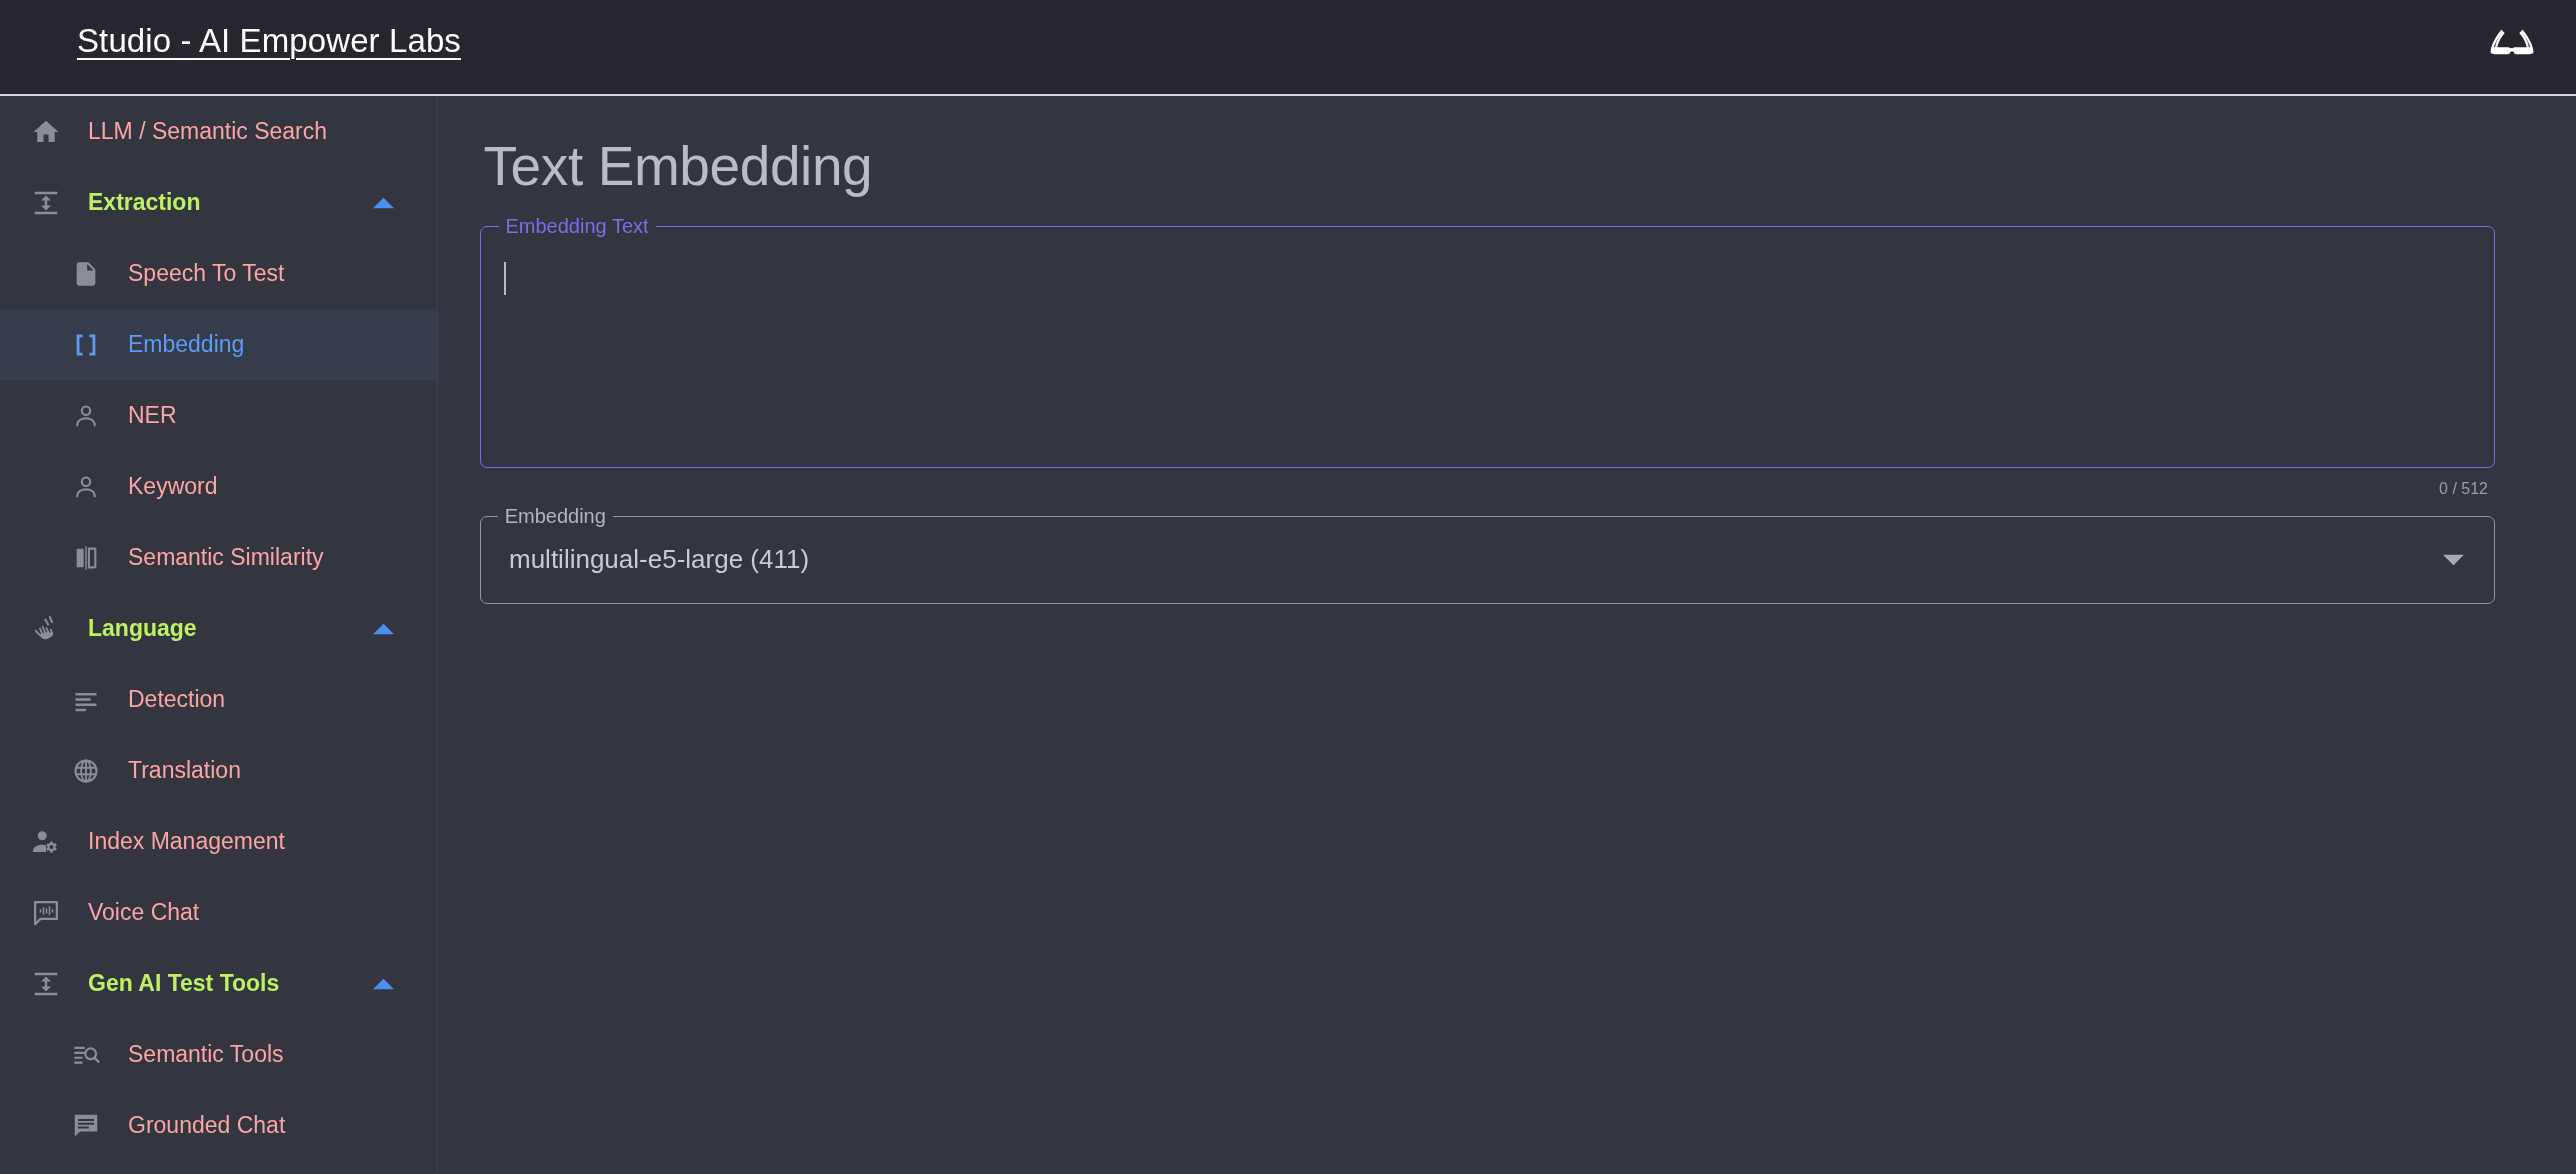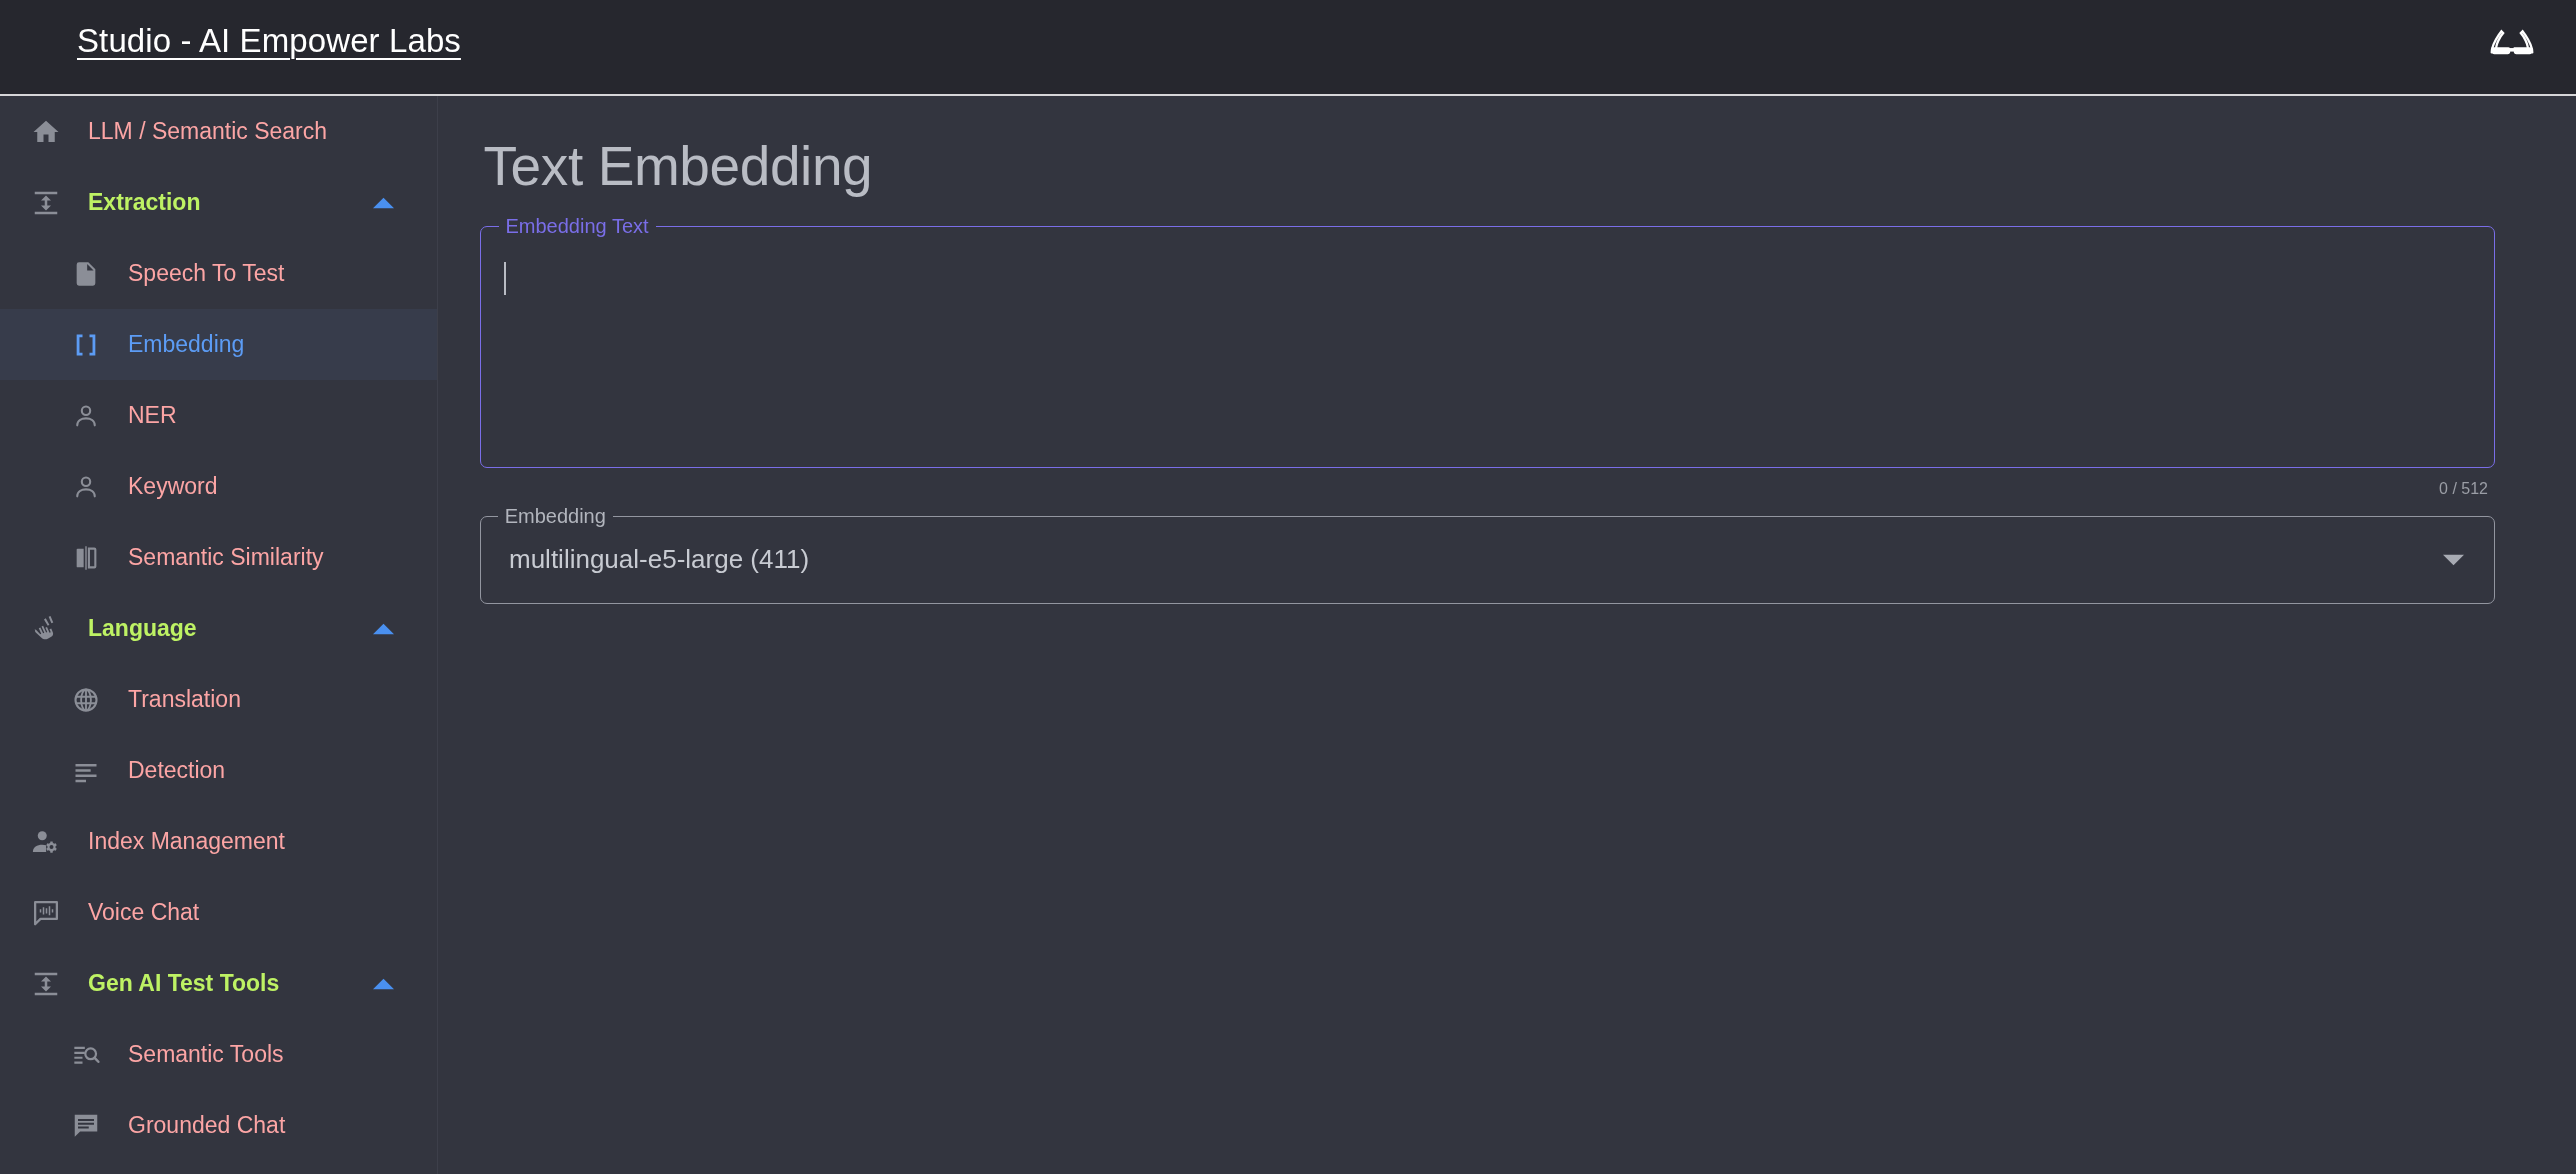--- a/index.html
+++ b/index.html
@@ -298,35 +298,35 @@
         <span class="chevron">
           <svg width="23" height="14" viewBox="0 0 26 16">
               <path fill="#4a90f0" d="M13 2 L25 14 L1 14 Z"></path>
             </svg>
         </span>
       </div>
 
       <div class="nav-item child">
         <span class="ico">
           <svg width="28" height="28" viewBox="0 0 24 24">
+            <path fill="#8b8e97" d="M3 6h18v2.1H3zM3 10.5h13v2.1H3zM3 15h18v2.1H3zM3 19.5h9v2.1H3z"></path>
+          </svg>
+        </span>
+        <span class="label">Detection</span>
+      </div>
+
+      <div class="nav-item child">
+        <span class="ico">
+          <svg width="28" height="28" viewBox="0 0 24 24">
             <circle cx="12" cy="12" r="9" fill="none" stroke="#8b8e97" stroke-width="1.8"></circle>
             <ellipse cx="12" cy="12" rx="4.2" ry="9" fill="none" stroke="#8b8e97" stroke-width="1.6"></ellipse>
             <path d="M3.2 9.2h17.6M3.2 14.8h17.6M12 3v18" fill="none" stroke="#8b8e97" stroke-width="1.6"></path>
           </svg>
         </span>
         <span class="label">Translation</span>
-      </div>
-
-      <div class="nav-item child">
-        <span class="ico">
-          <svg width="28" height="28" viewBox="0 0 24 24">
-            <path fill="#8b8e97" d="M3 6h18v2.1H3zM3 10.5h13v2.1H3zM3 15h18v2.1H3zM3 19.5h9v2.1H3z"></path>
-          </svg>
-        </span>
-        <span class="label">Detection</span>
       </div>
 
       <div class="nav-item">
         <span class="ico">
           <svg width="30" height="30" viewBox="0 0 24 24">
             <circle cx="9" cy="7" r="3.6" fill="#8b8e97"></circle>
             <path fill="#8b8e97" d="M1.5 20c0-3.8 3.4-5.8 7.5-5.8 1.1 0 2.2.15 3.1.44V20z"></path>
             <path fill="#8b8e97" d="M19.6 16.6a3 3 0 0 0 .05-.6 3 3 0 0 0-.05-.6l1-.8-.9-1.6-1.2.4a3.4 3.4 0 0 0-1-.6l-.2-1.3h-1.8l-.2 1.3c-.4.14-.7.34-1 .6l-1.2-.4-.9 1.6 1 .8a3 3 0 0 0 0 1.2l-1 .8.9 1.6 1.2-.4c.3.26.6.46 1 .6l.2 1.3h1.8l.2-1.3c.36-.14.7-.34 1-.6l1.2.4.9-1.6zm-3.2 1a1.6 1.6 0 1 1 0-3.2 1.6 1.6 0 0 1 0 3.2z"></path>
           </svg>
         </span>

